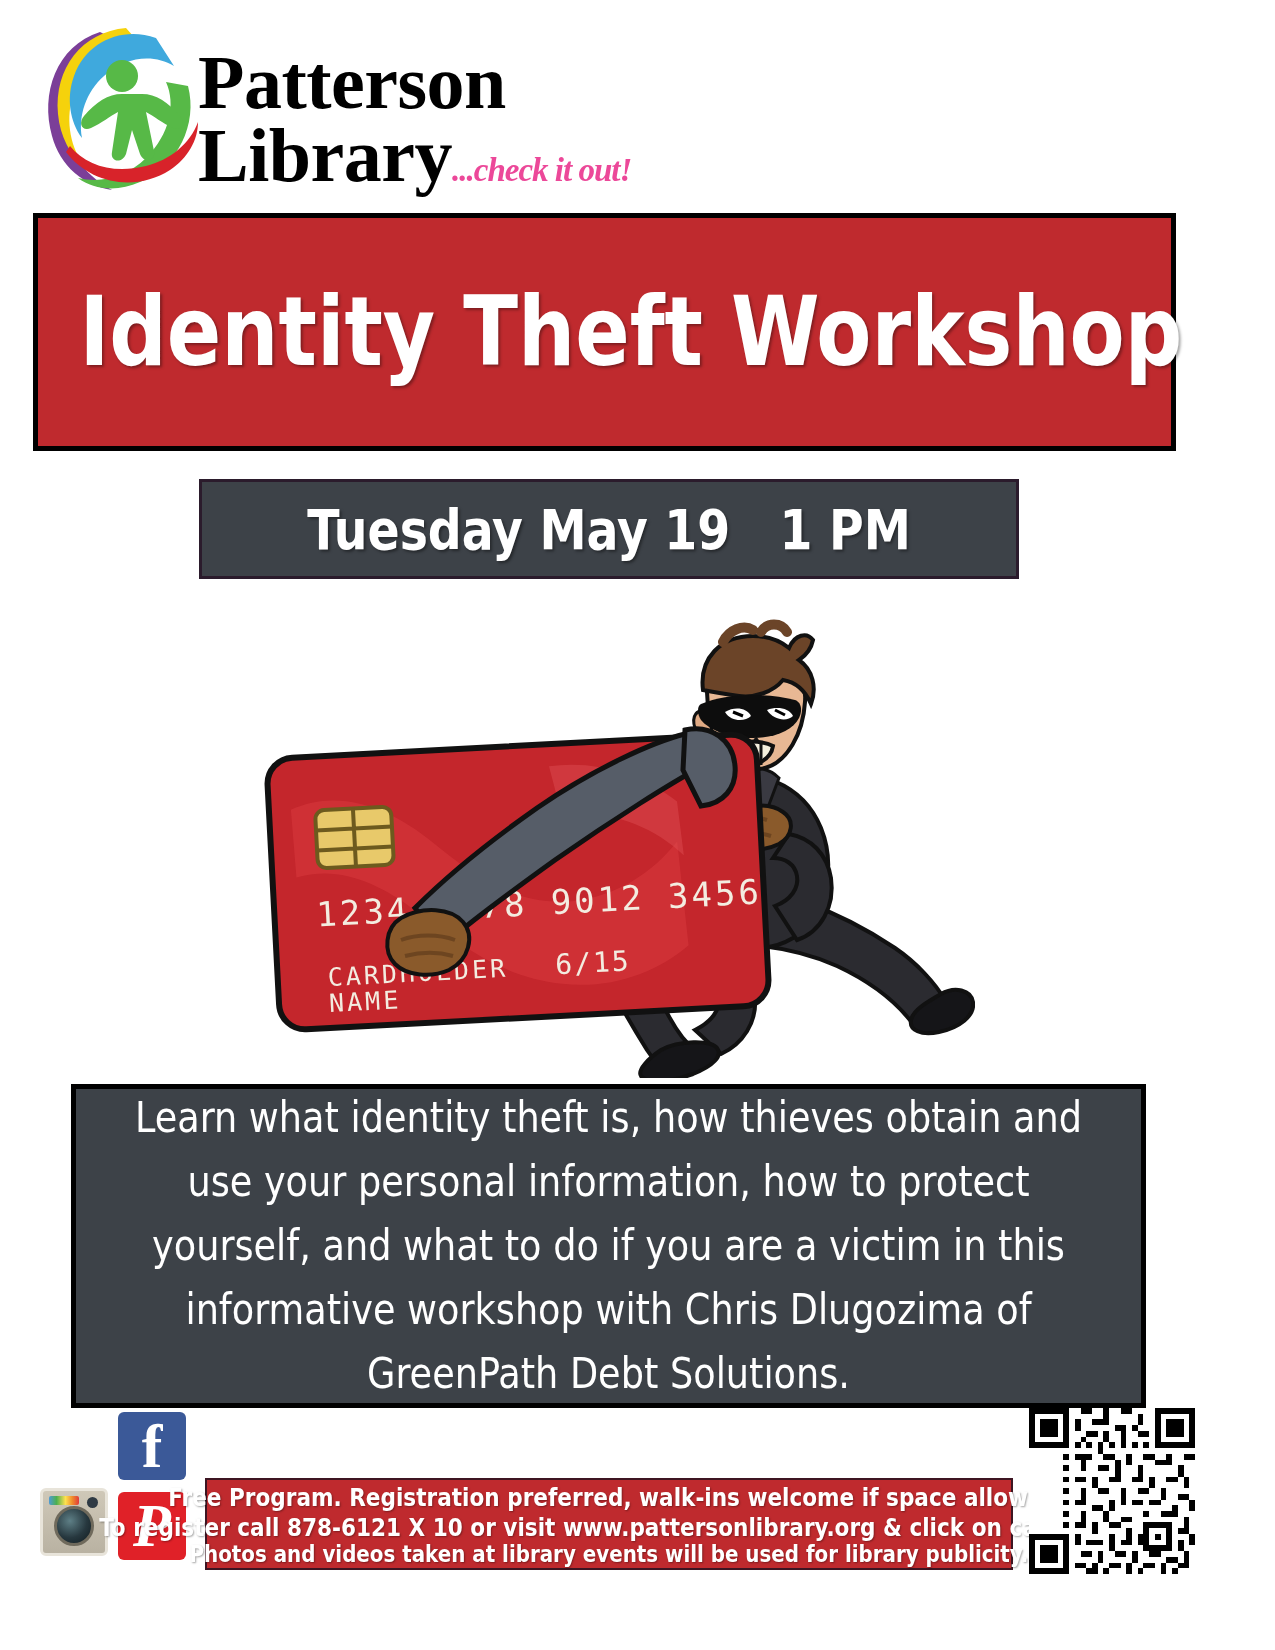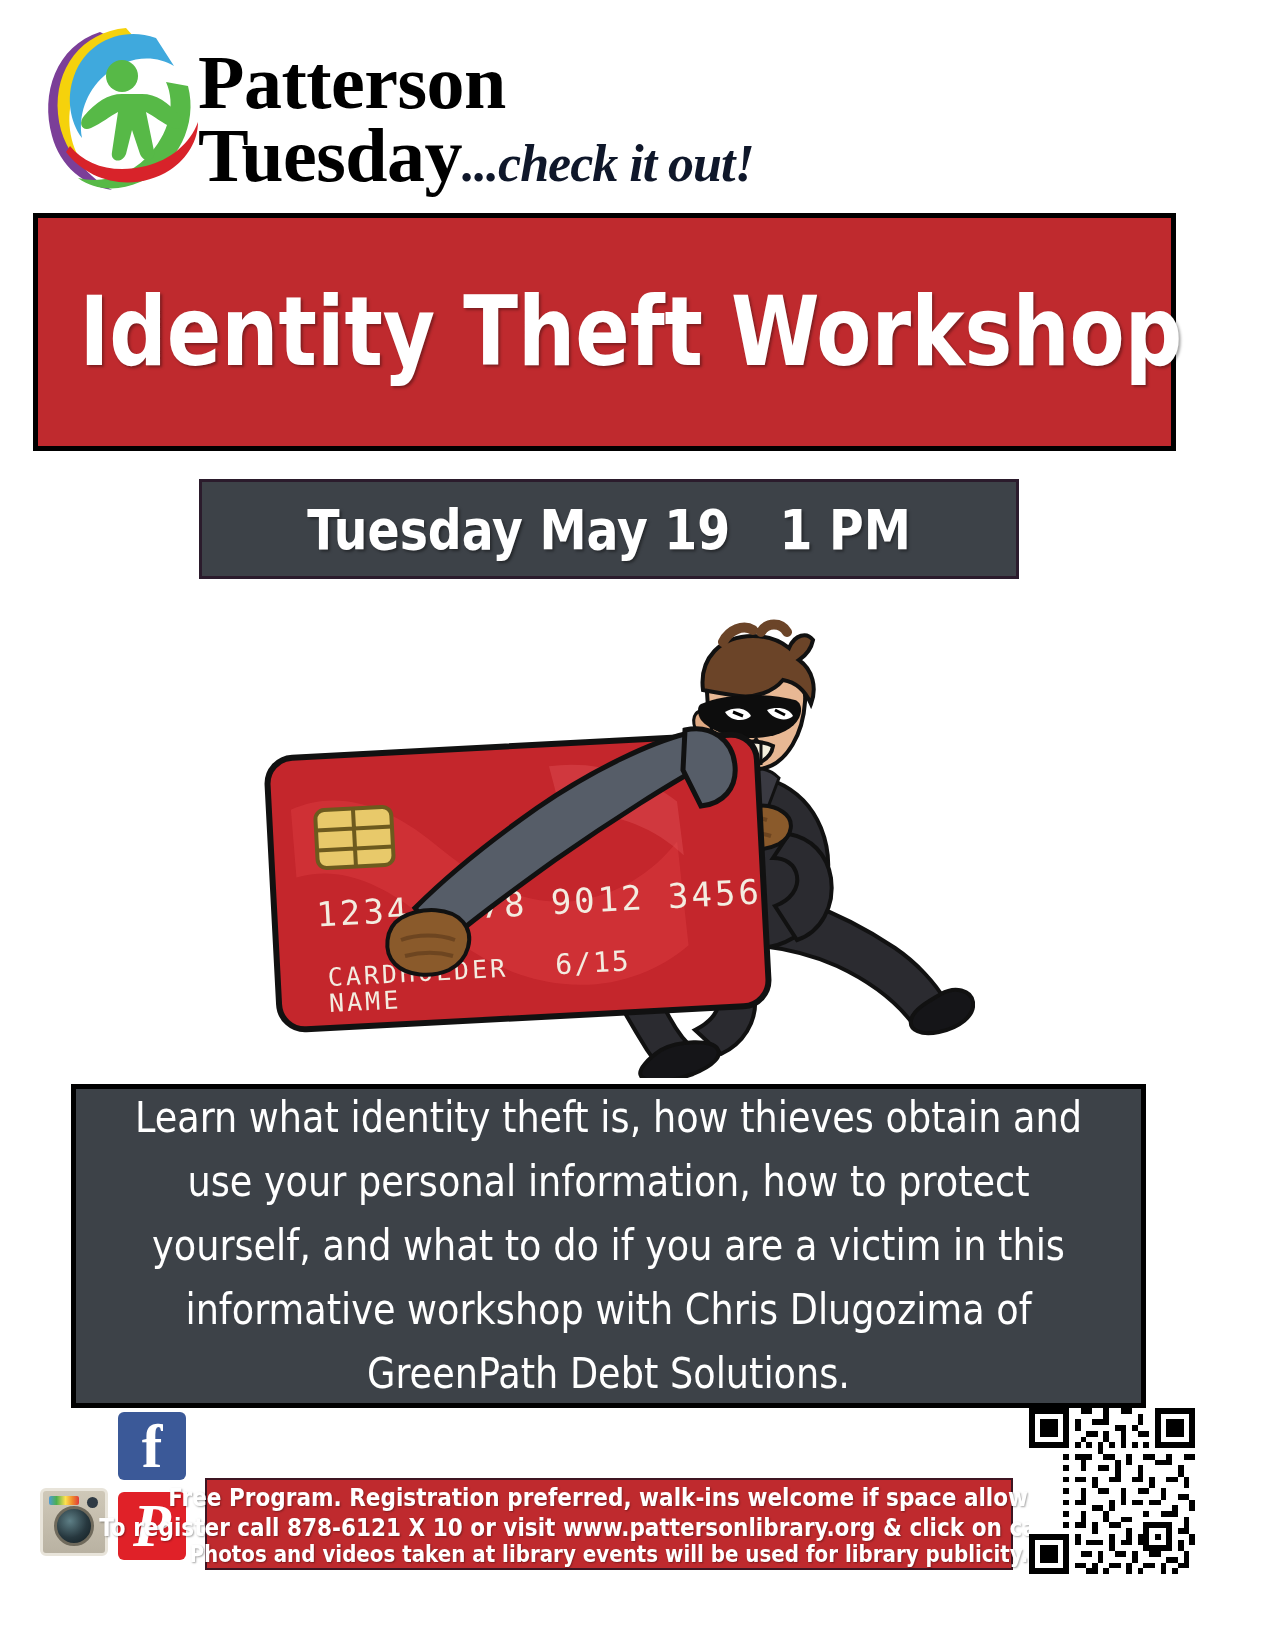--- a/index.html
+++ b/index.html
@@ -47,22 +47,22 @@
     color: #000000;
     line-height: 0.96;
     letter-spacing: -0.5px;
   }
   .logo-line1 { font-size: 76px; }
   .logo-line2 { font-size: 76px; position: relative; white-space: nowrap; }
   .logo-tag {
     font-family: "Liberation Serif", serif;
     font-style: italic;
     font-weight: bold;
-    font-size: 52px;
-    color: #0f172a;
+    font-size: 33px;
+    color: #ec4899;
     letter-spacing: -1px;
   }
 
   
   .title-banner {
     position: absolute;
     left: 33px;
     top: 213px;
     width: 1143px;
     height: 238px;
@@ -245,21 +245,21 @@
         <path d="M88 4 C44 8 16 44 20 90 C22 112 32 132 48 144 C32 124 28 98 34 74 C44 36 74 18 104 22 Z" fill="#f5d20c"></path>
         <path d="M118 14 C84 2 48 18 36 52 C28 74 32 98 44 114 C40 92 48 68 66 52 C88 32 116 30 136 42 Z" fill="#3fa9dd"></path>
         <path d="M150 62 C160 100 140 142 102 158 C80 168 56 166 40 154 C64 160 90 152 108 134 C132 110 138 80 128 58 Z" fill="#57b947"></path>
         <path d="M28 128 C52 160 98 168 132 146 C150 134 160 116 160 98 C152 120 132 136 108 142 C76 150 48 142 32 122 Z" fill="#d8232a"></path>
         <circle cx="84" cy="52" r="16" fill="#57b947"></circle>
         <path d="M84 70 C70 70 58 78 46 92 C40 99 44 108 53 104 C64 99 72 92 80 88 L74 128 C72 138 84 140 88 130 L94 106 L102 130 C106 140 118 137 116 127 L108 88 C116 92 124 99 135 104 C144 108 148 99 142 92 C130 78 118 70 104 70 Z" fill="#57b947"></path>
       </svg>
     </div>
     <div class="logo-text">
       <div class="logo-line1">Patterson</div>
-      <div class="logo-line2"><span>Tuesday</span><span class="logo-tag">...check it out!</span></div>
+      <div class="logo-line2"><span>Library</span><span class="logo-tag">...check it out!</span></div>
     </div>
   </div>
 
   <div class="title-banner">
     <div class="title-text">Identity Theft Workshop</div>
   </div>
 
   <div class="date-bar">
     <div class="date-text">Tuesday May 19   1 PM</div>
   </div>

